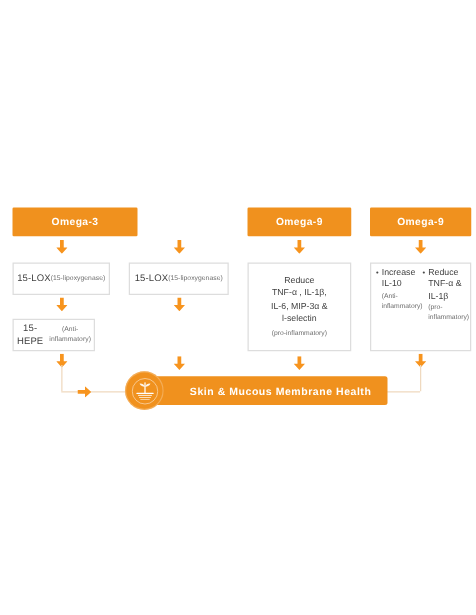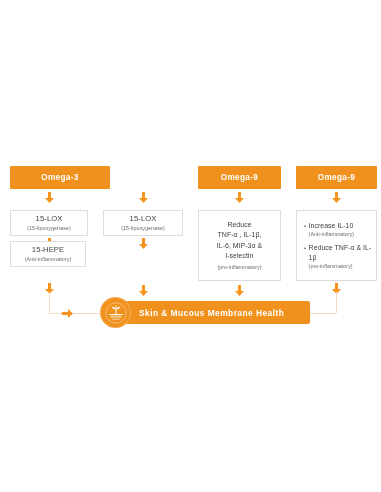--- a/index.html
+++ b/index.html
@@ -39,21 +39,20 @@
     box-sizing: border-box;
   }
 
   
   .node-box {
     position: absolute;
     background: #ffffff;
     border: 1px solid #DDDDDD;
     box-sizing: border-box;
     display: flex;
-    flex-direction: column;
     align-items: center;
     justify-content: center;
     text-align: center;
     color: #4a4a4a;
   }
   .node-title {
     font-size: 7.6px;
     line-height: 10px;
     color: #3f3f3f;
     letter-spacing: 0.1px;
@@ -172,21 +171,21 @@
 
   <div class="node-box" style="left:10px; top:210px; width:78px; height:26px;">
     <div class="node-title">15-LOX</div>
     <div class="node-sub">(15-lipoxygenase)</div>
   </div>
 
   <svg class="arrow-down" style="left:44.5px; top:238px;" viewBox="0 0 9 11">
     <path d="M3 0 H6 V6 H9 L4.5 11 L0 6 H3 Z" fill="#F7941E"></path>
   </svg>
 
-  <div class="node-box" style="left:10px; top:241px; width:76px; height:26px;">
+  <div class="node-box" style="left:10px; top:255px; width:66px; height:26px;">
     <div class="node-title">15-HEPE</div>
     <div class="node-sub">(Anti-inflammatory)</div>
   </div>
 
   <svg class="arrow-down" style="left:44.5px; top:283px;" viewBox="0 0 9 11">
     <path d="M3 0 H6 V6 H9 L4.5 11 L0 6 H3 Z" fill="#F7941E"></path>
   </svg>
 
   <div class="line-v" style="left:48.5px; top:292px; height:21px;"></div>
   <div class="line-h" style="left:48.5px; top:312.5px; width:56px;"></div>
@@ -259,21 +258,21 @@
   <svg class="arrow-down" style="left:332px; top:283px;" viewBox="0 0 9 11">
     <path d="M3 0 H6 V6 H9 L4.5 11 L0 6 H3 Z" fill="#F7941E"></path>
   </svg>
 
   <div class="line-v" style="left:336px; top:292px; height:21px;"></div>
   <div class="line-h" style="left:285px; top:312.5px; width:51px;"></div>
   <svg class="arrow-side" style="left:296px; top:308.5px;" viewBox="0 0 11 9">
     <path d="M11 3 H5 V0 L0 4.5 L5 9 V6 H11 Z" fill="#F7941E"></path>
   </svg>
 
-  <div id="result-banner" style="left:112px; top:301px; width:171px; height:23px; padding-left:27px;">
+  <div id="result-banner" style="left:112px; top:301px; width:171px; height:23px; padding-left:27px;justify-content:center;">
     <span id="result-label">Skin &amp; Mucous Membrane Health</span>
   </div>
 
   <div id="result-emblem" style="left:100px; top:297px; width:31px; height:31px;">
     <svg width="22" height="22" viewBox="0 0 22 22" aria-hidden="true">
       <circle cx="11" cy="11" r="10.2" fill="none" stroke="#ffffff" stroke-width="0.7" opacity="0.55"></circle>
       <path d="M11 4.2 V12.5" stroke="#ffffff" stroke-width="1" stroke-linecap="round"></path>
       <path d="M11 7.4 C8.6 7.2 7.3 6.2 6.7 4.9 C8.6 4.7 10.2 5.6 11 7.4 Z" fill="#ffffff" opacity="0.9"></path>
       <path d="M11 7.4 C13.4 7.2 14.7 6.2 15.3 4.9 C13.4 4.7 11.8 5.6 11 7.4 Z" fill="#ffffff" opacity="0.9"></path>
       <path d="M4.5 12.6 H17.5" stroke="#ffffff" stroke-width="1" stroke-linecap="round"></path>

